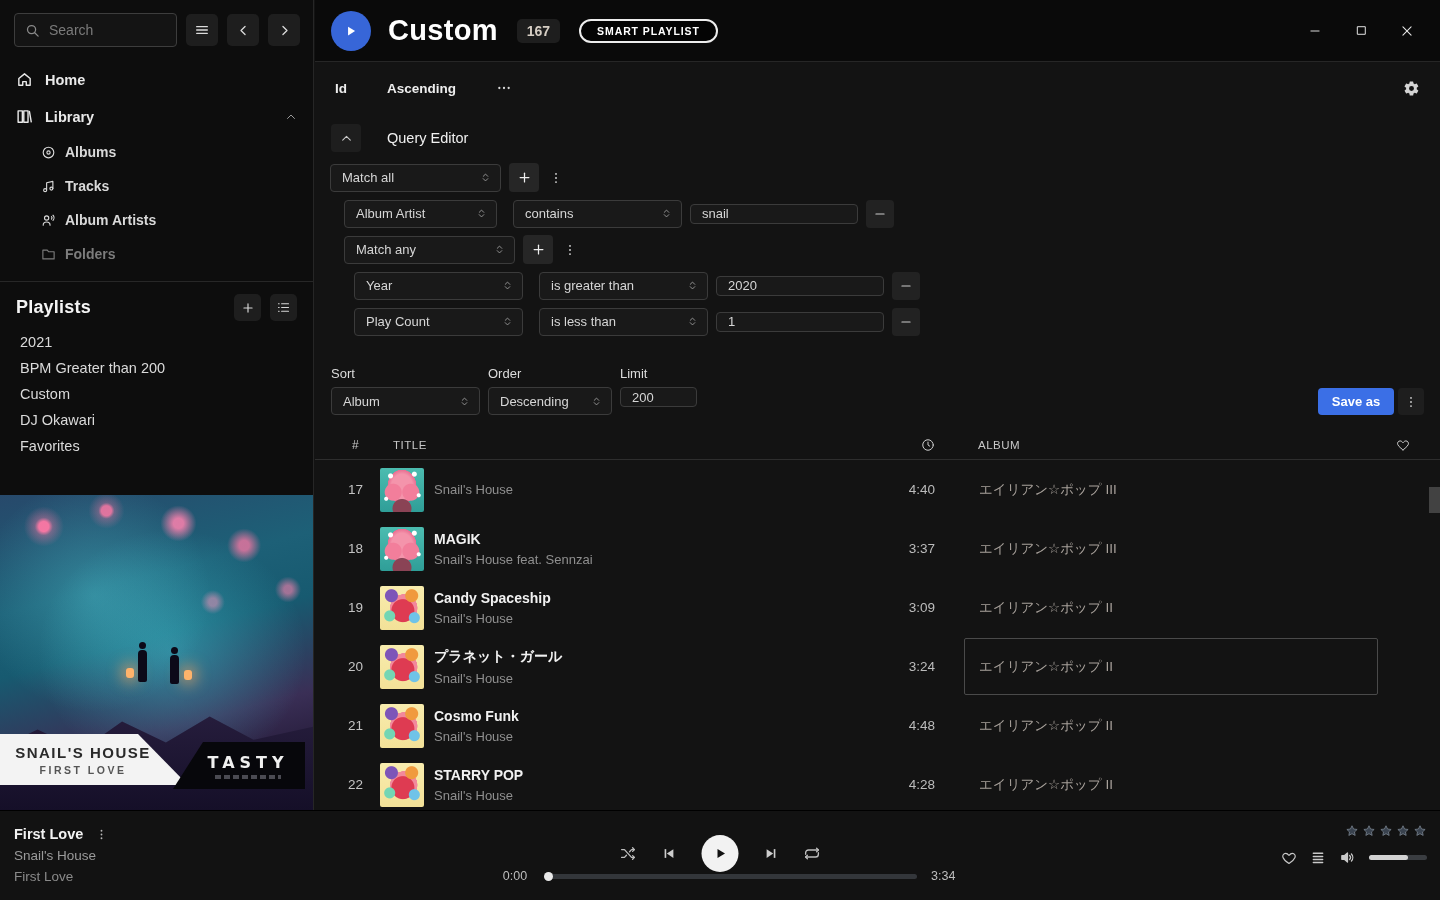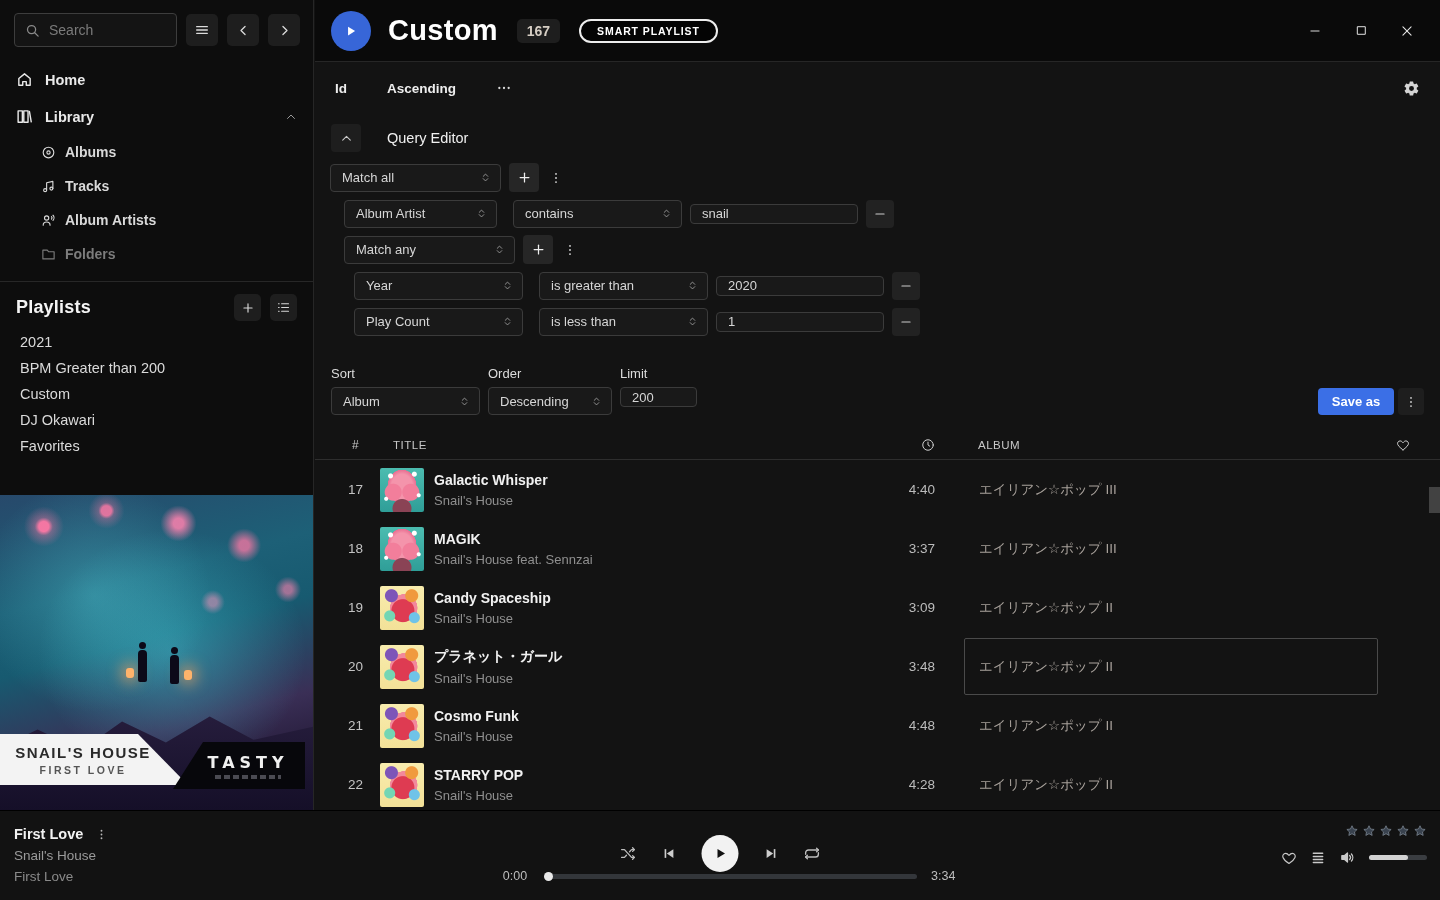--- a/index.html
+++ b/index.html
@@ -544,21 +544,20 @@
             <path d="M12 20.3S4.8 15.6 3 11.2C1.8 8.4 3.7 5 7 5c2 0 3.6 1.3 4.4 2.7h1.2C13.4 6.3 15 5 17 5c3.3 0 5.2 3.4 4 6.2-1.8 4.4-9 9.1-9 9.1z"></path>
           </svg>
       </div>
     </div>
 
     <div>
       <div class="trow">
         <div class="c-num">17</div>
         <div class="thumb art-pop3"></div>
         <div class="c-title">
-          <span class="t-title">Galactic Whisper</span>
           <span class="t-artist">Snail's House</span>
         </div>
         <div class="c-dur">4:40</div>
         <div class="c-album">
             <span class="album-cell">エイリアン☆ポップ III</span>
           </div>
         <div class="c-fav"></div>
       </div>
       <div class="trow">
         <div class="c-num">18</div>
@@ -586,21 +585,21 @@
           </div>
         <div class="c-fav"></div>
       </div>
       <div class="trow">
         <div class="c-num">20</div>
         <div class="thumb art-pop2"></div>
         <div class="c-title">
           <span class="t-title">プラネット・ガール</span>
           <span class="t-artist">Snail's House</span>
         </div>
-        <div class="c-dur">3:48</div>
+        <div class="c-dur">3:24</div>
         <div class="c-album">
             <span class="album-cell focused">エイリアン☆ポップ II</span>
           </div>
         <div class="c-fav"></div>
       </div>
       <div class="trow">
         <div class="c-num">21</div>
         <div class="thumb art-pop2"></div>
         <div class="c-title">
           <span class="t-title">Cosmo Funk</span>

